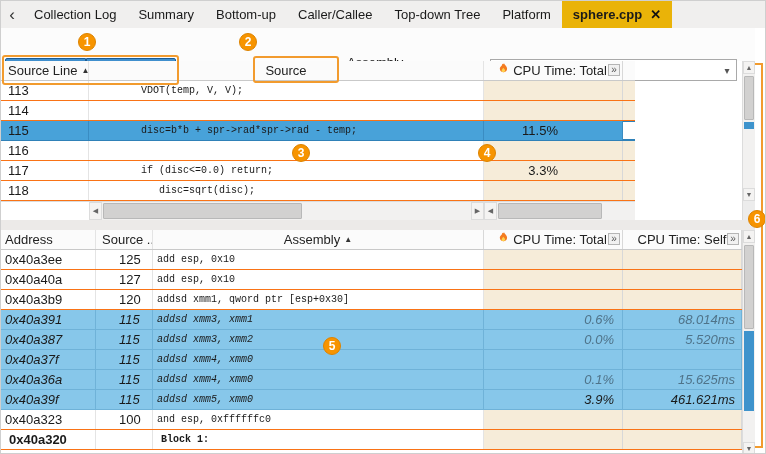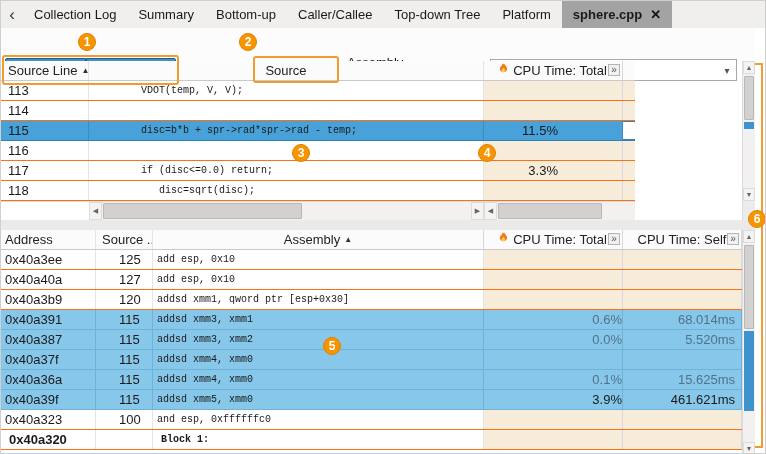--- a/index.html
+++ b/index.html
@@ -3,21 +3,21 @@
 <meta charset="utf-8">
 <style>
 *{margin:0;padding:0;box-sizing:border-box;}
 body{font-family:"Liberation Sans",sans-serif;background:#fff;}
 .app{position:relative;width:766px;height:454px;overflow:hidden;background:#fff;font-size:13px;color:#1a1a1a;border:1px solid #cfcfcf;}
 
 
 .tabbar{position:absolute;left:0;top:0;width:766px;height:27px;background:#f0efee;display:flex;align-items:stretch;}
 .back{width:22px;display:flex;align-items:center;justify-content:center;font-size:17px;color:#333;cursor:pointer;}
 .tab{padding:0 11px;display:flex;align-items:center;gap:8px;white-space:nowrap;cursor:pointer;}
-.tab.active{background:#a3a3a3;font-weight:bold;}
+.tab.active{background:#eab308;font-weight:bold;}
 .tab .close{font-weight:bold;font-size:13px;color:#111;}
 
 
 .toolbar{position:absolute;left:0;top:27px;width:766px;height:33px;background:#fcfcfc;}
 .blue-btn{position:absolute;top:30px;height:25px;background:linear-gradient(#4191d0,#2a72ae);color:#fff;border:1px solid #1d5c93;font-family:inherit;font-size:13px;cursor:pointer;}
 #btn-source{left:4px;width:81px;border-radius:2px 0 0 2px;}
 #btn-assembly{left:85px;width:90px;border-radius:0 2px 2px 0;}
 .outline1{position:absolute;left:1px;top:27px;width:177px;height:30px;border:2px solid #f29b2e;border-radius:3px;pointer-events:none;z-index:5;}
 .outline2{position:absolute;left:252px;top:28px;width:86px;height:27px;border:2px solid #f29b2e;border-radius:3px;pointer-events:none;z-index:5;}
 .pause-icon{position:absolute;left:208px;top:34px;width:13px;height:14px;display:flex;gap:3px;cursor:pointer;}
@@ -49,27 +49,27 @@
 
 .c-line{width:88px;border-right:1px solid #e4e4e4;padding-left:7px;overflow:hidden;}
 .c-src{width:395px;border-right:1px solid #e4e4e4;overflow:hidden;}
 .c-addr{width:95px;border-right:1px solid #e4e4e4;padding-left:4px;overflow:hidden;}
 .c-line2{width:57px;border-right:1px solid #e4e4e4;padding-left:23px;overflow:hidden;}
 .c-asm{width:331px;border-right:1px solid #e4e4e4;padding-left:8px;overflow:hidden;}
 .c-total{width:139px;border-right:1px solid #d8d8d8;background:#f6ecd9;text-align:right;display:block;}
 .c-self{width:119px;border-right:1px solid #d8d8d8;background:#f6ecd9;text-align:right;display:block;}
 #panel-top .c-total{padding-right:64px;}
 #panel-top .c-self{padding-right:13px;}
-#panel-bottom .c-total{padding-right:0;}
+#panel-bottom .c-total{padding-right:8px;}
 #panel-bottom .c-self{padding-right:6px;}
 .code{font-family:"Liberation Mono","DejaVu Sans Mono",monospace;font-size:10px;white-space:pre;padding-left:4px;}
 .row{border-bottom:1px solid #f97316;cursor:default;}
 .sel-top>div{background:#48a2d9 !important;border-right-color:#3a8cc2 !important;}
 .sel-top{box-shadow:inset 0 1px 0 #2f81b8, inset 0 -1px 0 #2f81b8;border-bottom-color:#2f81b8;}
-.sel-bot>div{background:#87c7ea !important;border-right-color:#6fb2d8 !important;}
+.sel-bot>div{background:#87c7ea !important;border-right-color:#6fb2d8 !important;font-style:italic;}
 .sel-bot{border-bottom-color:#6fb2d8;}
 .muted{color:#4f7389;}
 .boldrow .c-addr,.boldrow .c-asm{font-weight:bold;padding-left:8px;}
 
 
 .hscroll-row{display:flex;height:19px;width:754px;background:#fff;border-top:1px solid #dcdcdc;}
 .hs-blank{width:88px;background:#fff;}
 .hs{display:flex;background:#f2f1f0;}
 .hs-arrow{width:13px;display:flex;align-items:center;justify-content:center;font-size:7px;color:#666;border:1px solid #dcdcdc;background:#f4f3f2;cursor:pointer;}
 .hs-track{position:relative;flex:1;}

